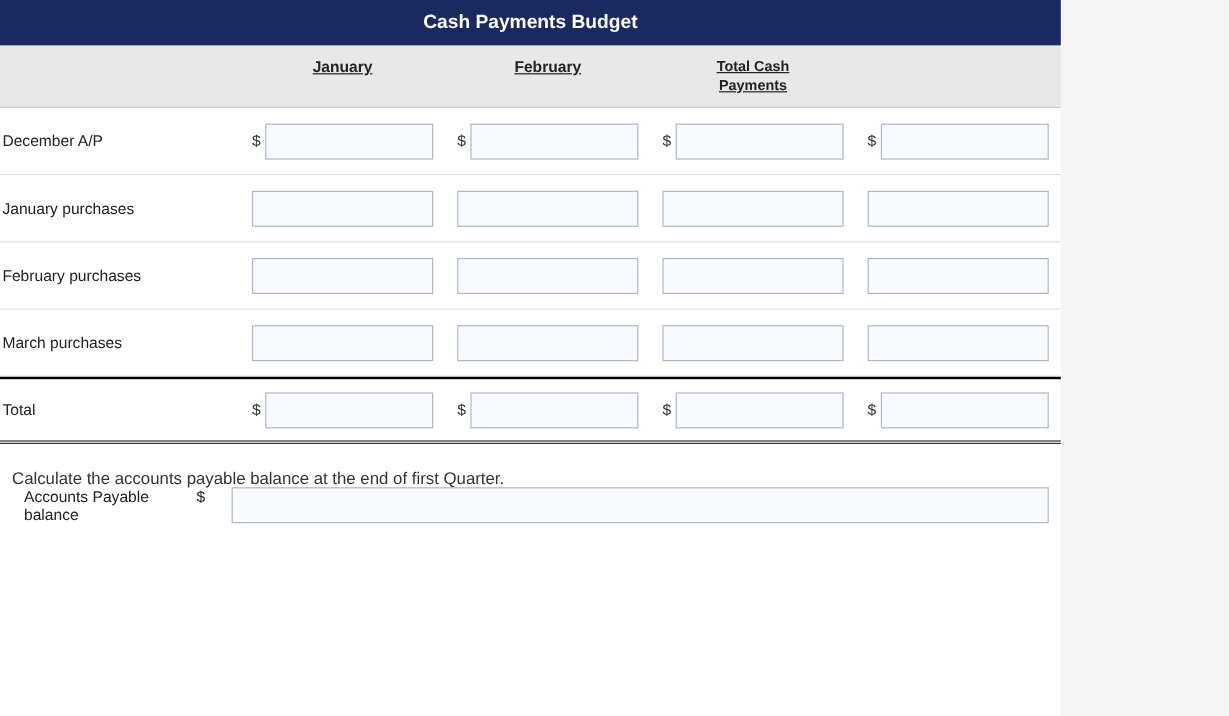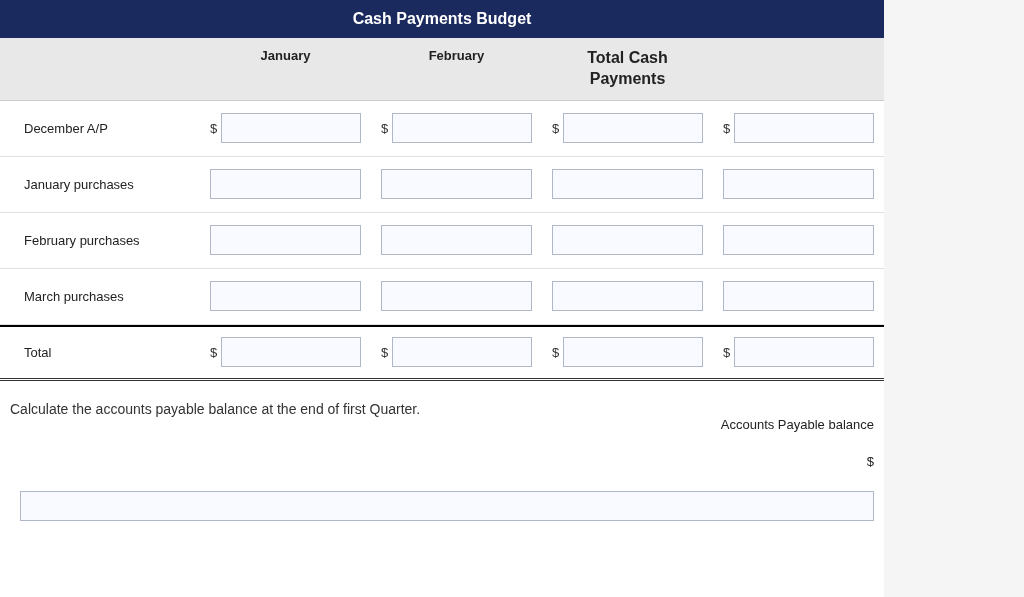--- a/index.html
+++ b/index.html
@@ -37,49 +37,50 @@
       border-bottom: 1px solid #ccc;
       padding: 6px 0;
     }
 
     .col-header {
       text-align: center;
       font-weight: bold;
       font-size: 13px;
       padding: 4px 8px;
       line-height: 1.3;
+      text-decoration: underline;
     }
 
     .col-header.first {
       text-align: left;
     }
 
     .col-header.last {
-      font-size: 16px;
+      font-size: 12px;
     }
 
     .data-section {
       padding: 0;
     }
 
     .data-row {
       display: grid;
       grid-template-columns: 200px 1fr 1fr 1fr 1fr;
       align-items: center;
       border-bottom: 1px solid #e0e0e0;
       min-height: 56px;
     }
 
     .data-row.total-row {
       border-top: 2px solid #000000;
       border-bottom: 3px double #333;
     }
 
     .row-label {
-      padding: 8px 24px;
+      padding: 8px 2px;
       font-size: 13px;
       display: flex;
       align-items: center;
     }
 
     .cell {
       padding: 8px 10px;
       display: flex;
       align-items: center;
       gap: 4px;
@@ -104,24 +105,23 @@
       padding: 20px 10px 10px 10px;
     }
 
     .footer-text {
       font-size: 14px;
       color: #333;
     }
 
     .ap-balance-row {
       display: flex;
-      align-items: flex-end;
+      align-items: flex-start;
       gap: 22px;
       padding-left: 10px;
-      flex-direction: column;
     }
 
     .ap-label {
       font-size: 13px;
     }
 
     .ap-dollar {
       font-size: 13px;
     }
 

